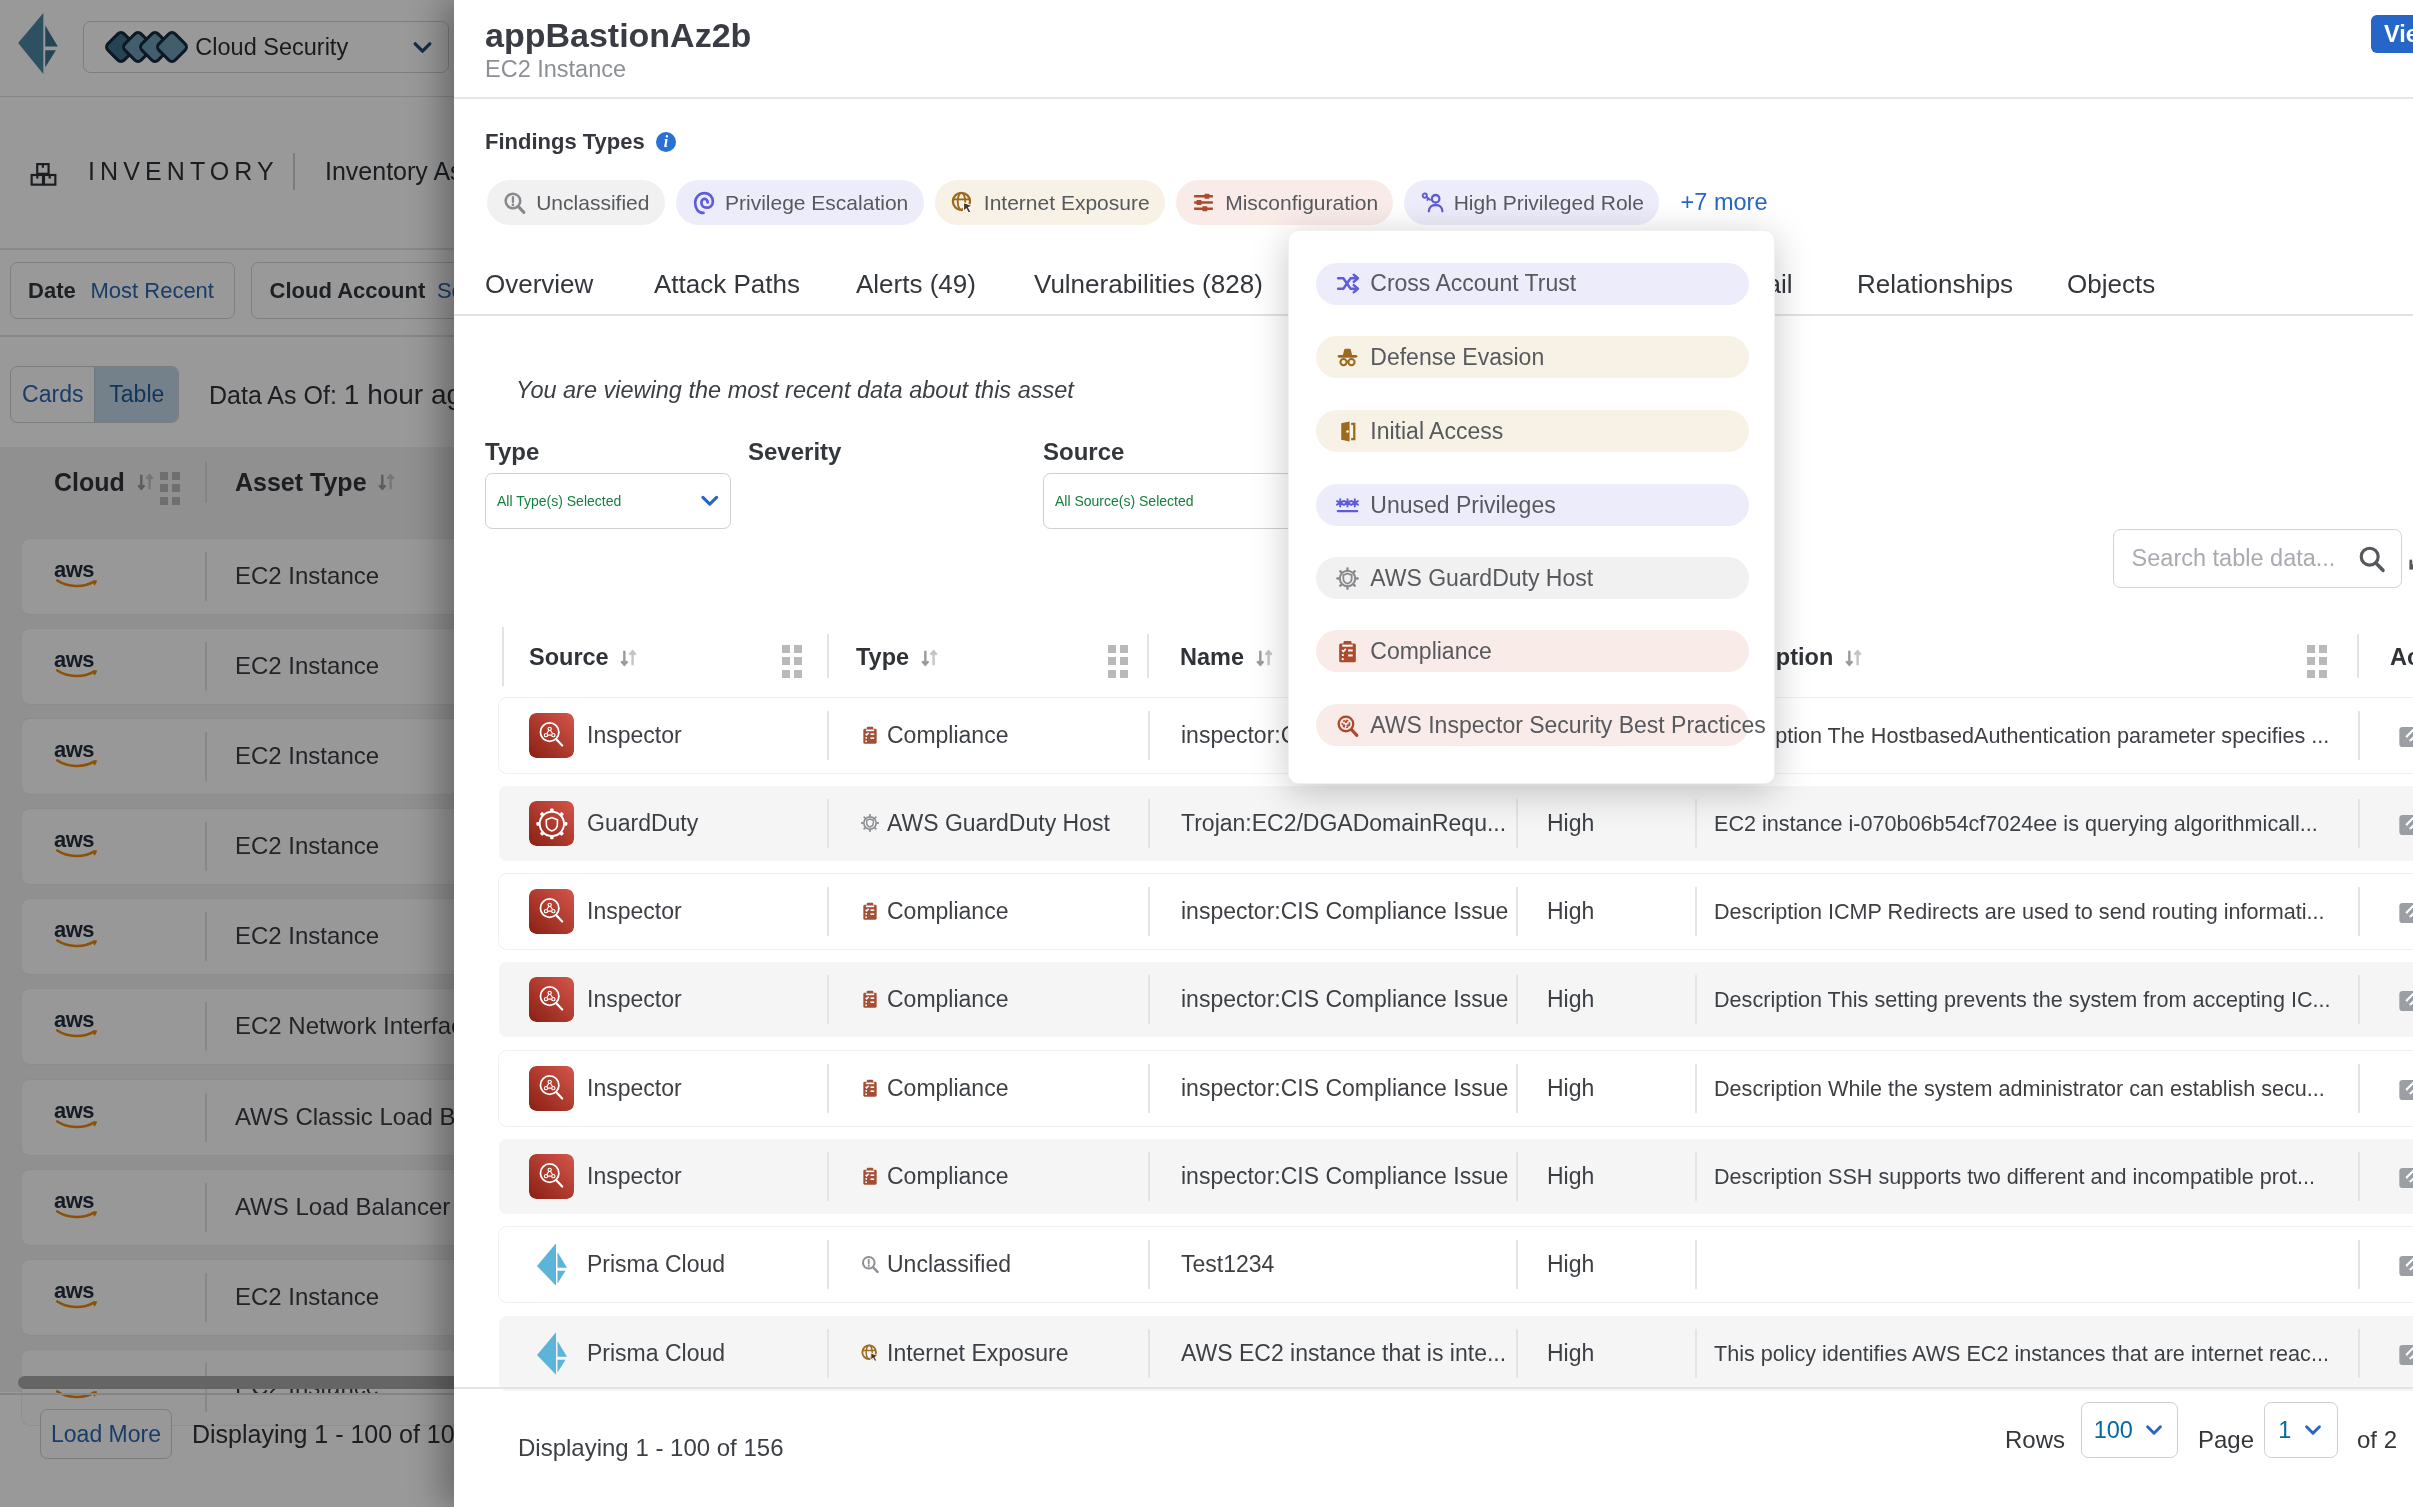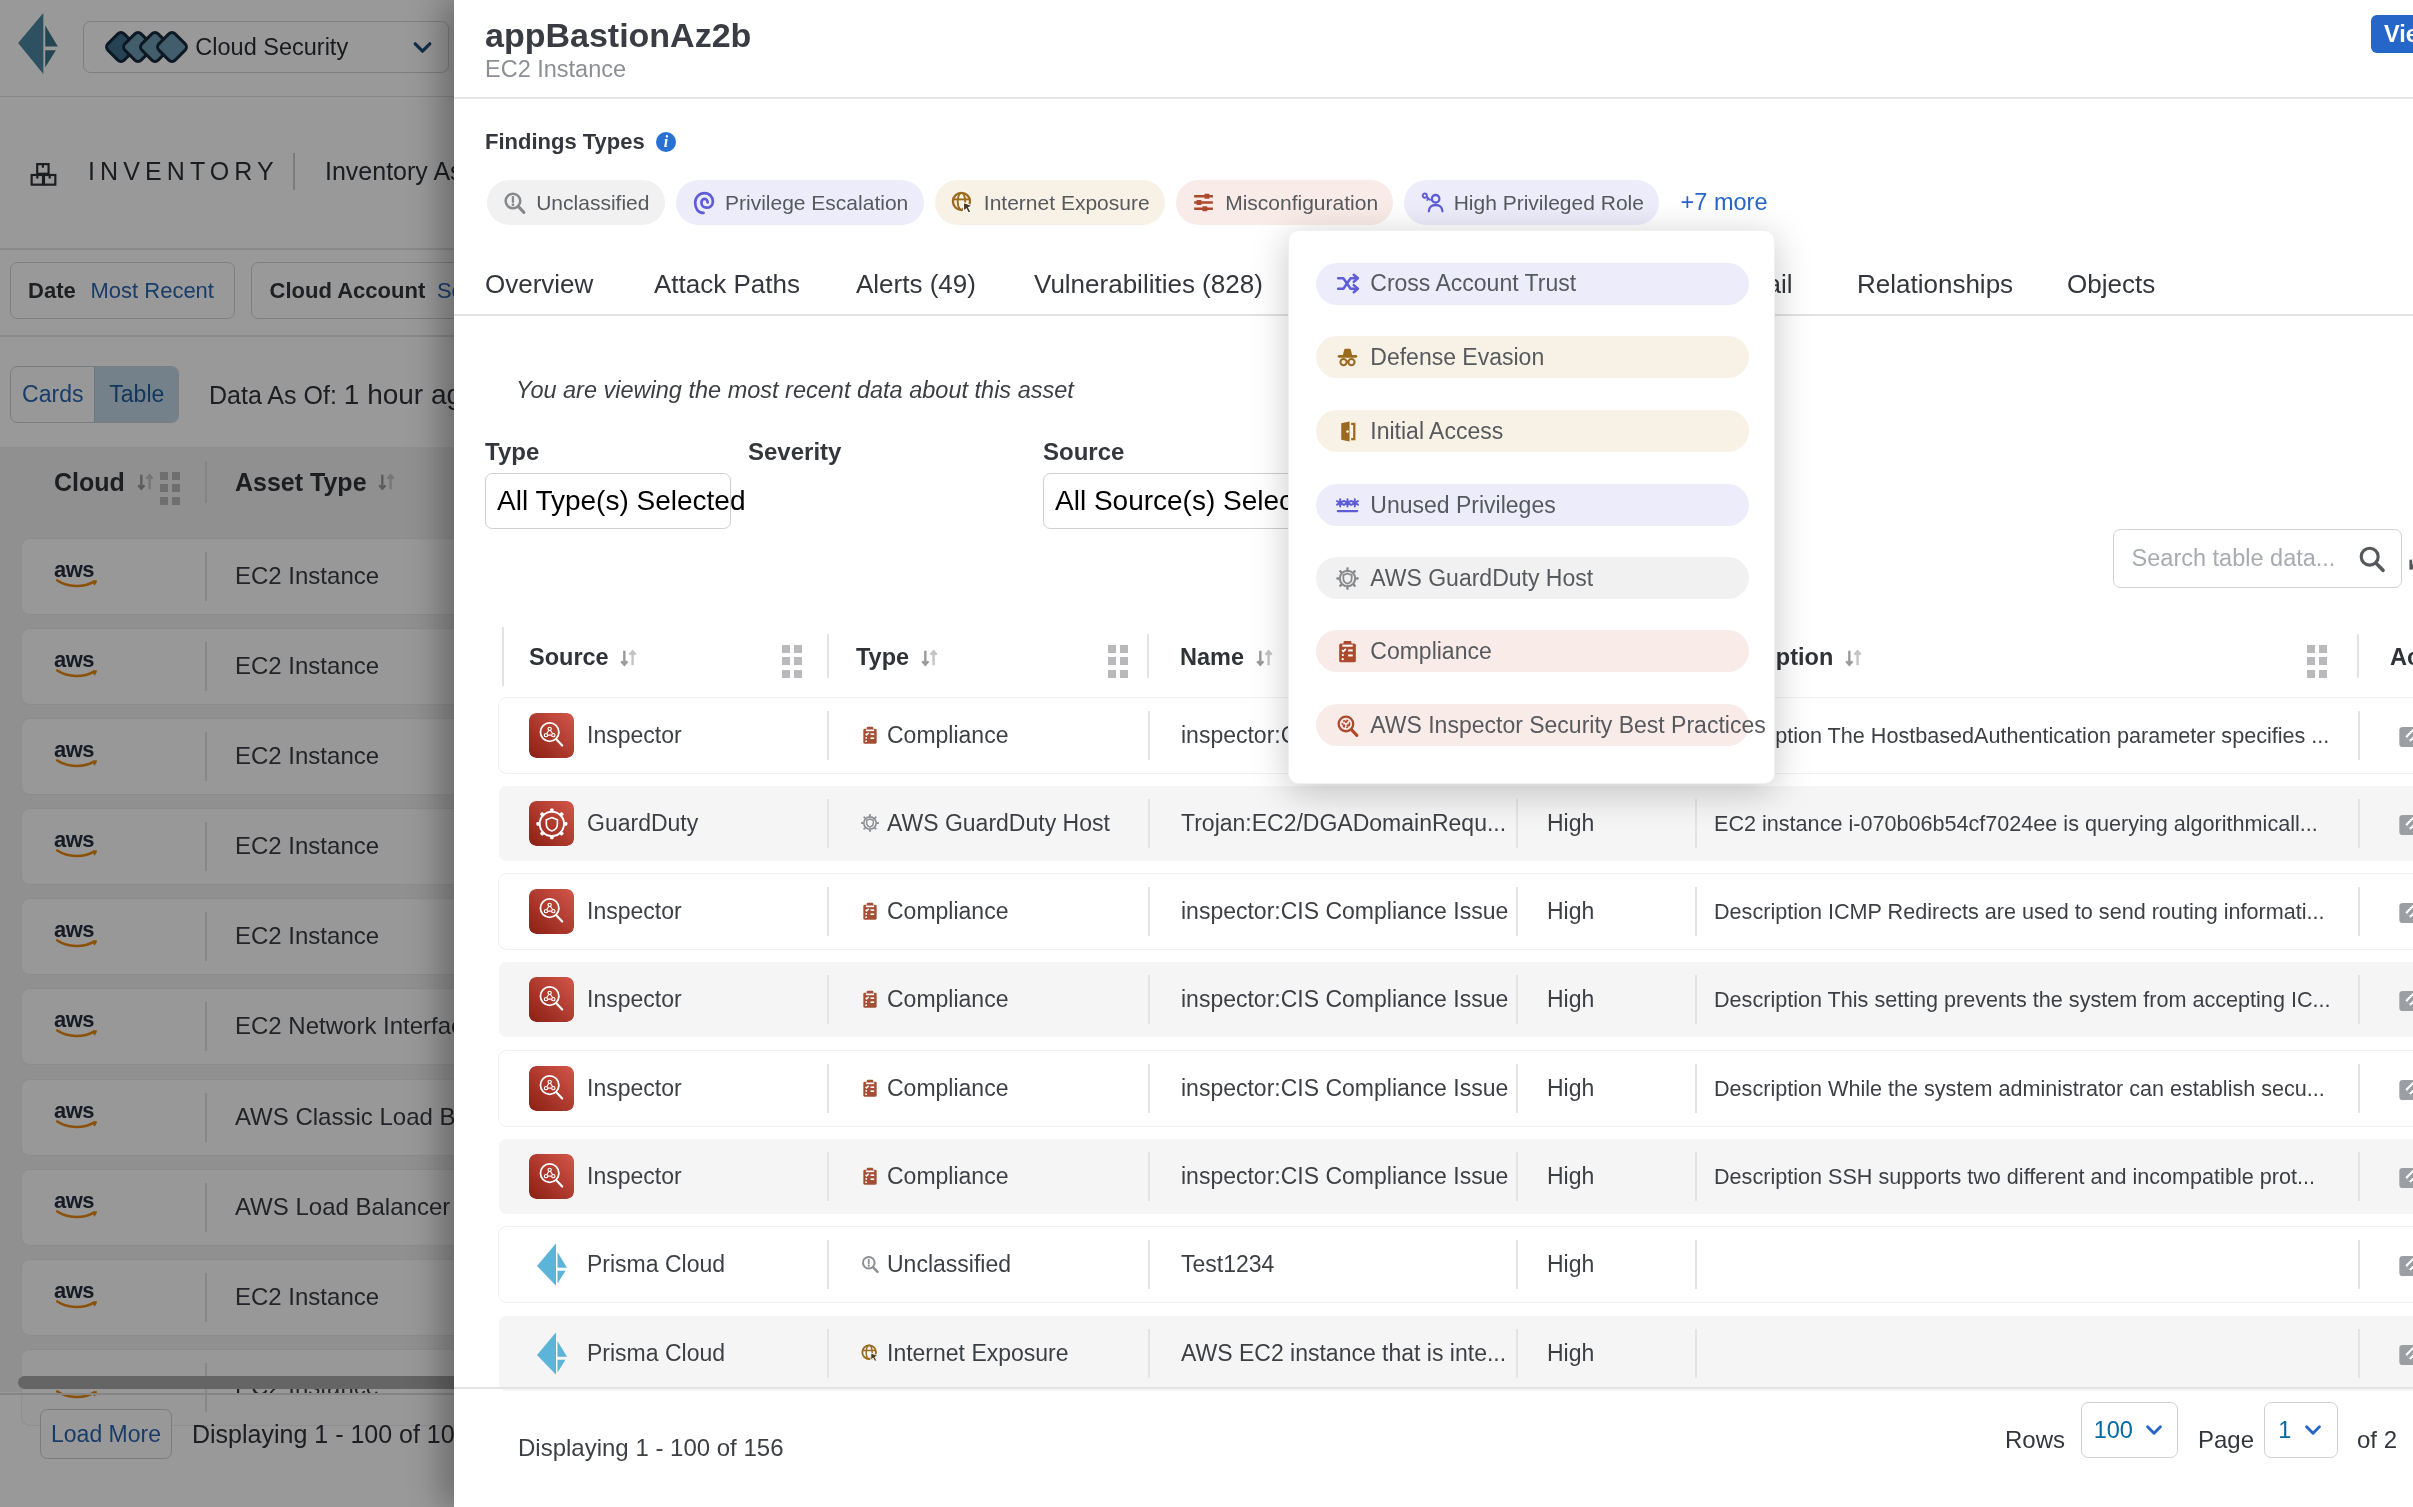--- a/index.html
+++ b/index.html
@@ -48,21 +48,21 @@
   .chip svg { margin-right:8.8px; flex:none; } .pchip svg { margin-right:10.3px; flex:none; }
   .chip.grey, .pchip.grey { background:#f1f1f2; }
   .chip.indigo, .pchip.indigo { background:#edecfb; }
   .chip.tan, .pchip.tan { background:#f8f1e6; }
   .chip.red, .pchip.red { background:#f9ece8; }
   #more-link { color:#2566c8; font-size:23.5px; font-weight:400; margin-left:10.3px; }
   .tab { position:absolute; top:269px; font-size:26px; color:#33363b; white-space:nowrap; }
   #p-note { position:absolute; left:62px; top:377px; font-style:italic; font-size:23.5px; color:#3b3e43; }
   .p-flabel { position:absolute; top:438px; font-size:24px; font-weight:700; color:#33373c; }
   .selbox { position:absolute; top:473px; height:56px; border:1.5px solid #cfcfcf; border-radius:7.3px; background:#fff; display:flex; align-items:center; justify-content:space-between; padding:0 8.8px 0 11px; }
-  .selbox .val { color:#000000; font-size:28px; font-weight:400; white-space:nowrap; }
+  .selbox .val { color:#15803d; font-size:14px; font-weight:400; white-space:nowrap; }
   #searchbox { position:absolute; left:1659px; top:529px; width:289px; height:59px; border:1.5px solid #d2d2d2; border-radius:7.3px; display:flex; align-items:center; padding:0 14.7px 0 17.6px; justify-content:space-between; background:#fff; }
   #searchbox .ph { color:#a8abb0; font-size:23.5px; white-space:nowrap; overflow:hidden; border:none; outline:none; width:220px; font-family:inherit; background:transparent; }
   #searchbox .ph::placeholder { color:#a8abb0; opacity:1; }
   
   .fhead { position:absolute; top:644px; font-size:23.5px; font-weight:700; color:#2f3338; white-space:nowrap; display:flex; align-items:center; gap:8.8px; }
   .dots { display:inline-grid; grid-template-columns:8px 8px; gap:4.4px; }
   .dots i { width:8px; height:8px; background:#b9b9bb; }
   .fhdiv { position:absolute; top:634px; width:2.2px; height:44px; background:#e3e3e5; }
   .frow { position:absolute; left:45px; width:1963px; height:75px; border-radius:7.3px; }
   .frow.w { background:#fff; box-shadow:0 0 0 0.7px #ececec; }
@@ -642,20 +642,21 @@
         <span class="cdiv" style="left:328px;"></span>
         <span class="typ-ic"><svg width="20" height="20" viewBox="0 0 24 24" fill="none" style="">
             <use href="#sym2"></use>
           </svg></span>
         <span class="typ">Internet Exposure</span>
         <span class="cdiv" style="left:649px;"></span>
         <span class="nam">AWS EC2 instance that is inte...</span>
         <span class="cdiv" style="left:1017px;"></span>
         <span class="sev">High</span>
         <span class="cdiv" style="left:1196px;"></span>
+        <span class="dsc">This policy identifies AWS EC2 instances that are internet reac...</span>
         <span class="cdiv" style="left:1859px;"></span>
         <span class="act"><svg width="32" height="32" viewBox="0 0 24 24" fill="none" style="">
             <use href="#sym6"></use>
           </svg></span>
       </div>
 <div class="p-hdiv" style="top:1387px;background:#e3e3e3;"></div>
 <div id="p-foot-txt">Displaying 1 - 100 of 156</div>
 <div class="pager-lbl" style="left:1551px;">Rows</div>
 <div class="pager-box" style="left:1627px;width:97px;">
         <span class="val">100</span>

